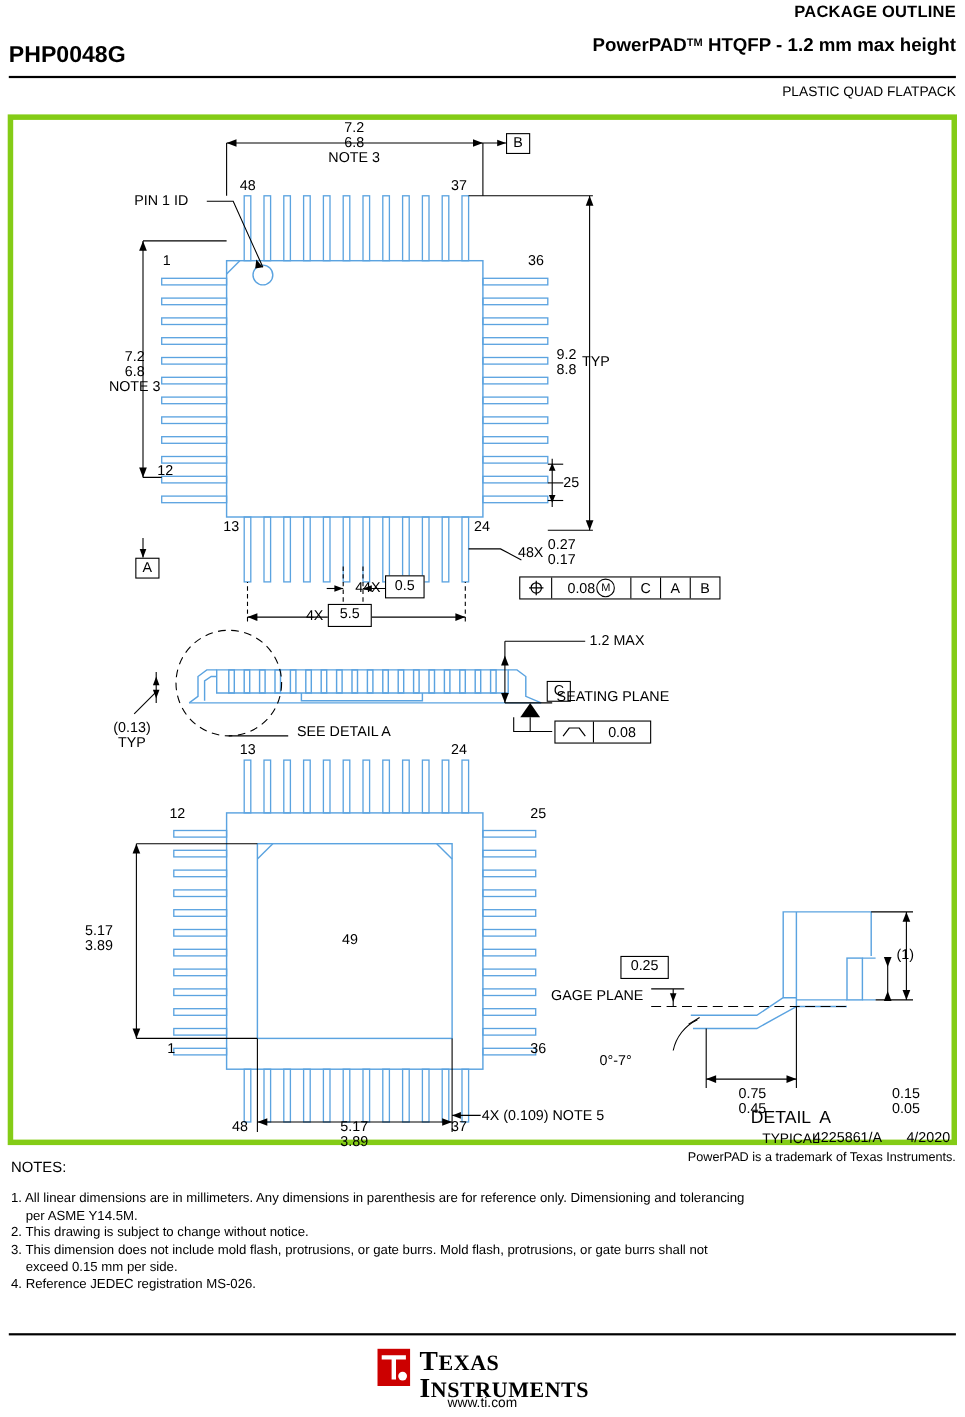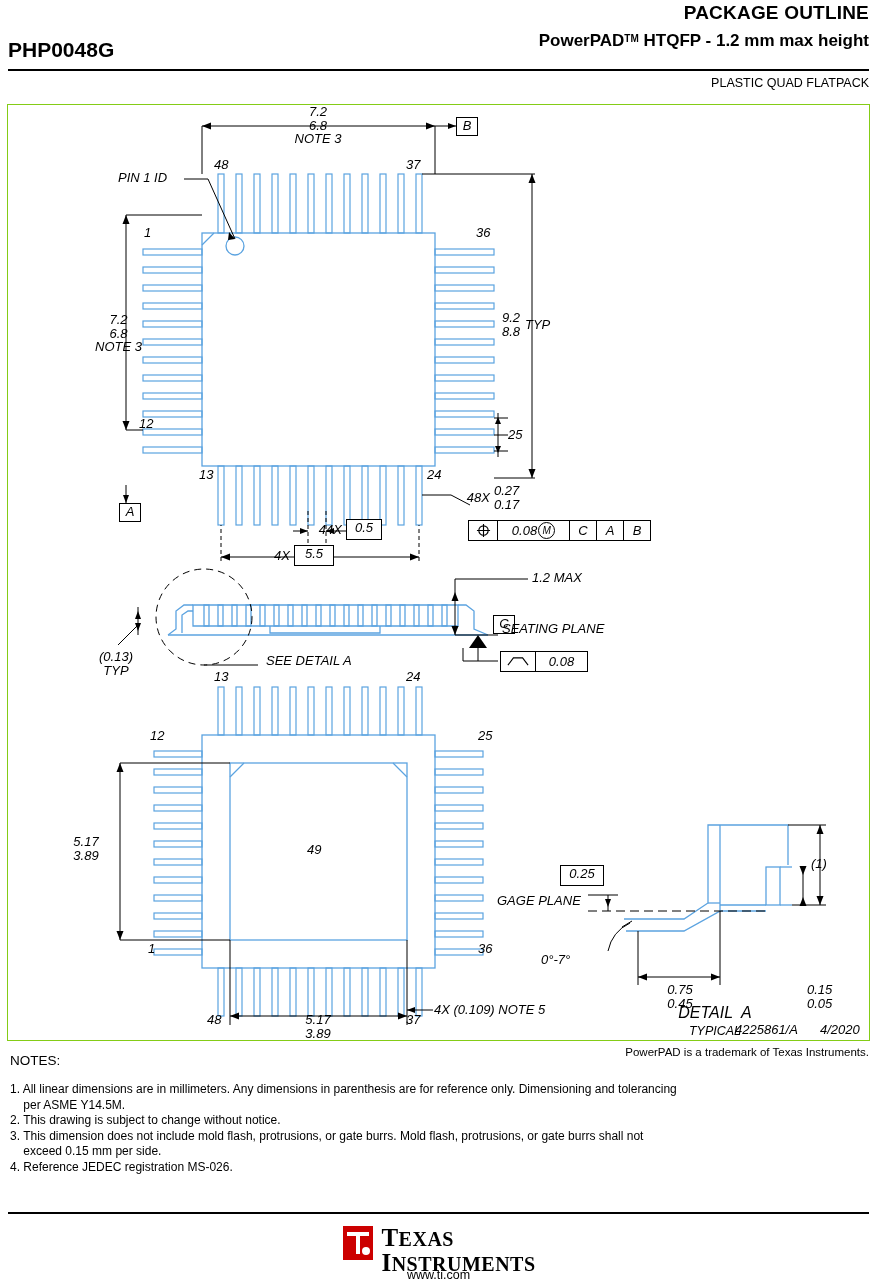--- a/index.html
+++ b/index.html
@@ -18,21 +18,21 @@
   .page {
     position: relative;
     width: 877px;
     height: 1288px;
   }
   
   .hdr-title {
     position: absolute;
     top: 2px;
     right: 8px;
-    font-size: 19px;
+    font-size: 15px;
     font-weight: bold;
     letter-spacing: 0.2px;
   }
   .hdr-part {
     position: absolute;
     top: 38px;
     left: 8px;
     font-size: 21px;
     font-weight: bold;
   }
@@ -62,23 +62,22 @@
     right: 8px;
     font-size: 12.5px;
   }
   
   .frame {
     position: absolute;
     left: 7px;
     top: 104px;
     width: 863px;
     height: 937px;
-    border: 1px solid #84cc16;
+    border: 5px solid #84cc16;
     box-sizing: border-box;
-    font-style: italic;
   }
   .draw {
     position: absolute;
     left: 0; top: 0;
     width: 863px; height: 937px;
   }
   .lbl {
     position: absolute;
     font-size: 13px;
     line-height: 13.5px;

